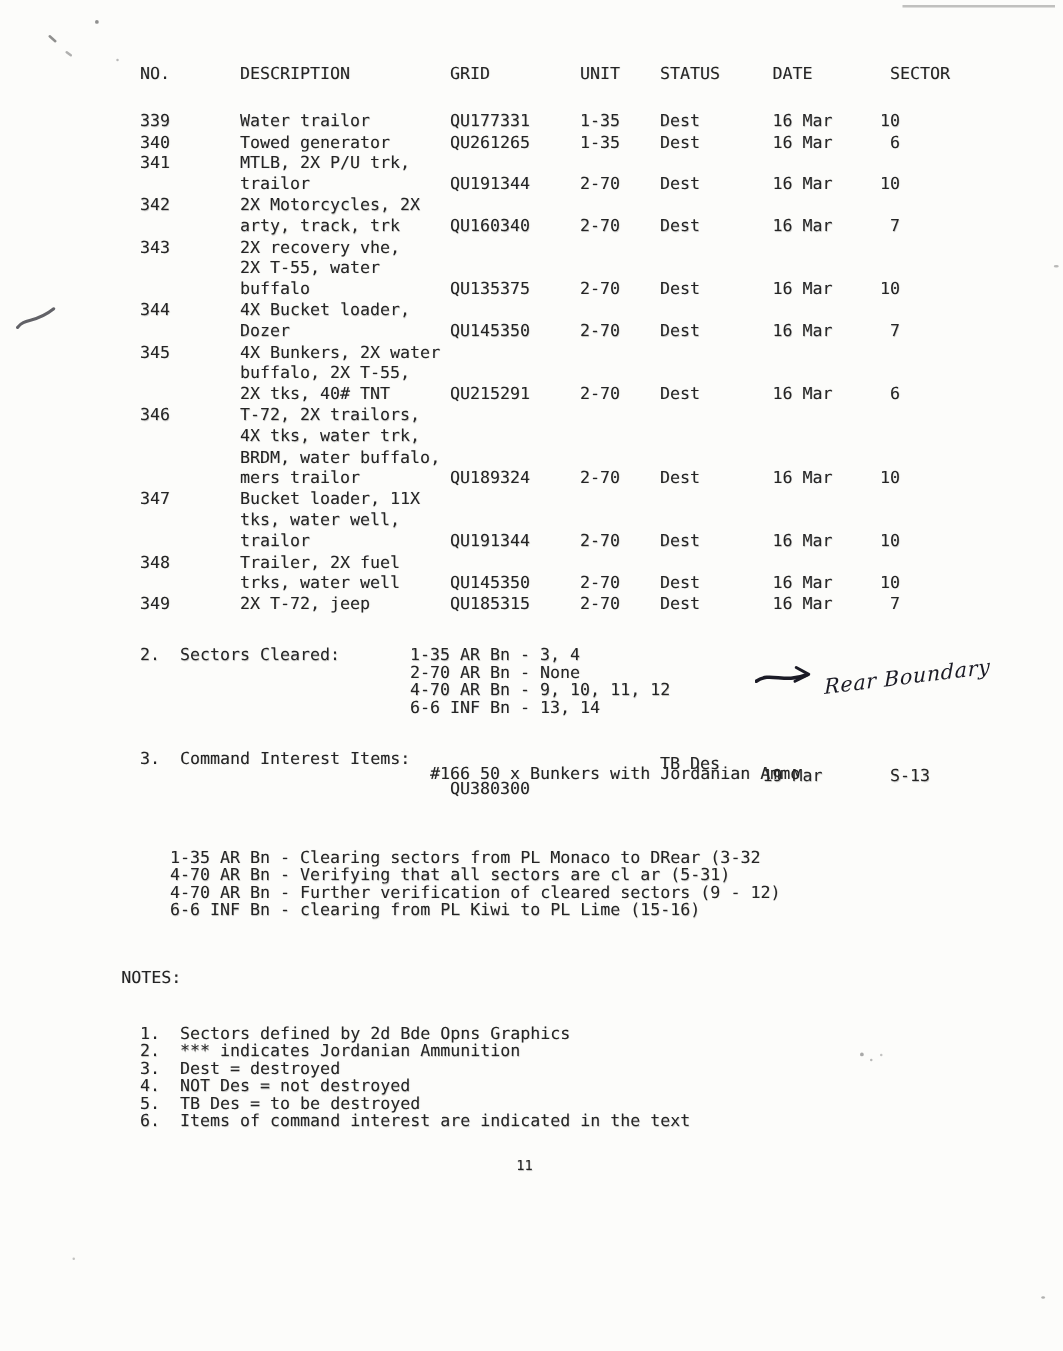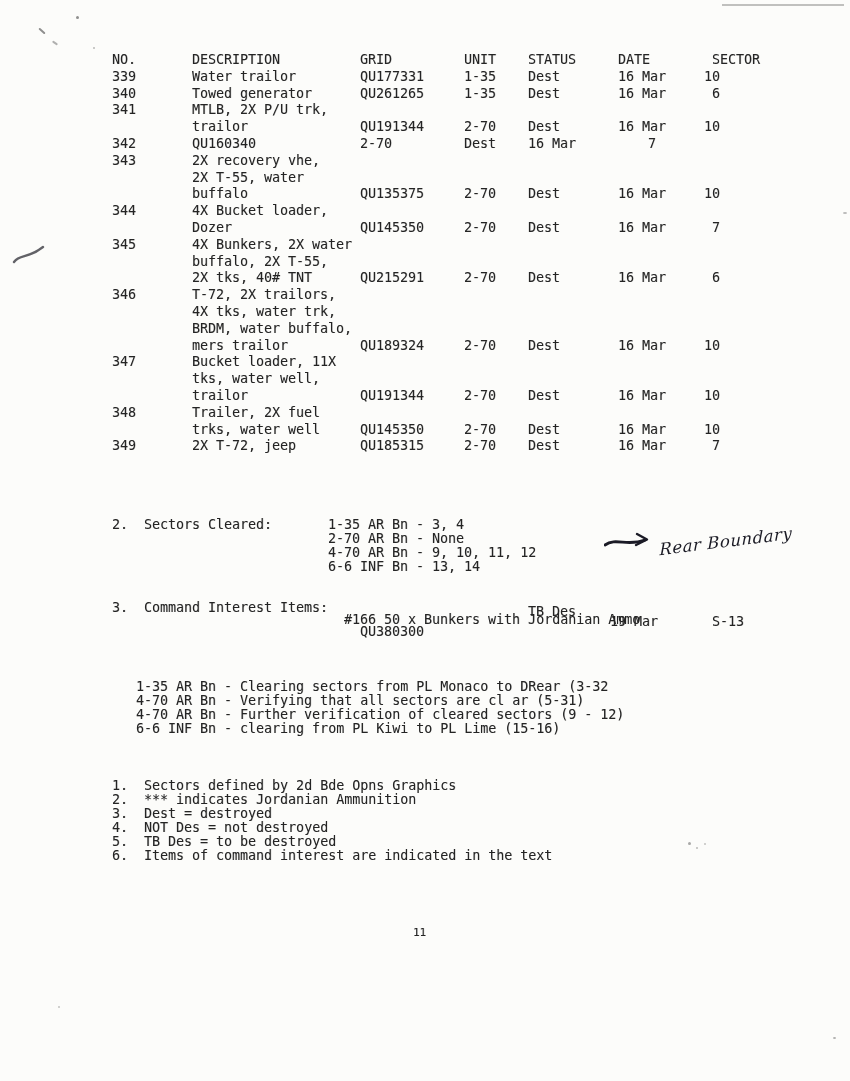--- a/index.html
+++ b/index.html
@@ -7,21 +7,21 @@
     width:850px;height:1081px;position:relative;overflow:hidden;
     background:#fcfcfa;
     font-family:"DejaVu Sans Mono","Liberation Mono",monospace;
     color:#242424;
   }
   .sheet{position:absolute;inset:0;text-shadow:0.4px 0.4px 0.6px rgba(40,40,40,0.28);}
 
   
   .dtable{position:absolute;left:112px;top:52px;width:664px;font-size:13.3px;}
   .thead,.trow{display:grid;grid-template-columns:80px 168px 104px 64px 90px 86px 64px;}
-  .thead{line-height:16.8px;}
+  .thead{line-height:16.8px;margin-bottom:21px;}
   .trow{line-height:16.8px;align-items:end;}
   .cell{white-space:pre;}
   .cell-no,.cell-desc{align-self:start;}
   .cell-sector{text-align:right;padding-right:48px;}
   .thead .cell-sector{text-align:center;padding-right:0;}
 
   
   .section{position:absolute;font-size:13.3px;line-height:14px;white-space:pre;}
   .abs{position:absolute;}
   #sec2{left:112px;top:518px;width:710px;height:80px;}
@@ -115,20 +115,22 @@
           <div class="cell cell-desc">MTLB, 2X P/U trk,
 trailor</div>
           <div class="cell cell-grid">QU191344</div>
           <div class="cell cell-unit">2-70</div>
           <div class="cell cell-status">Dest</div>
           <div class="cell cell-date">16 Mar</div>
           <div class="cell cell-sector">10</div>
         </div>
         <div class="trow">
           <div class="cell cell-no">342</div>
+          <div class="cell cell-desc">2X Motorcycles, 2X
+arty, track, trk</div>
           <div class="cell cell-grid">QU160340</div>
           <div class="cell cell-unit">2-70</div>
           <div class="cell cell-status">Dest</div>
           <div class="cell cell-date">16 Mar</div>
           <div class="cell cell-sector">7</div>
         </div>
         <div class="trow">
           <div class="cell cell-no">343</div>
           <div class="cell cell-desc">2X recovery vhe,
 2X T-55, water
@@ -226,18 +228,19 @@
     <span class="abs s">TB Des</span>
     <span class="abs d">19 Mar</span>
     <span class="abs sc">S-13</span>
   </div>
 
   <div class="section" id="sec4">
     <div class="lines" id="activity-lines"><div class="line">1-35 AR Bn - Clearing sectors from PL Monaco to DRear (3-32</div><div class="line">4-70 AR Bn - Verifying that all sectors are cl ar (5-31)</div><div class="line">4-70 AR Bn - Further verification of cleared sectors (9 - 12)</div><div class="line">6-6 INF Bn - clearing from PL Kiwi to PL Lime (15-16)</div></div>
   </div>
 
   <div class="section" id="notes">
+    <div>NOTES:</div>
     <div class="lines" id="notes-lines"><div class="line">1.  Sectors defined by 2d Bde Opns Graphics</div><div class="line">2.  *** indicates Jordanian Ammunition</div><div class="line">3.  Dest = destroyed</div><div class="line">4.  NOT Des = not destroyed</div><div class="line">5.  TB Des = to be destroyed</div><div class="line">6.  Items of command interest are indicated in the text</div></div>
   </div>
 
   <div class="pagenum">11</div>
 
 </div>
 
 </body></html>

